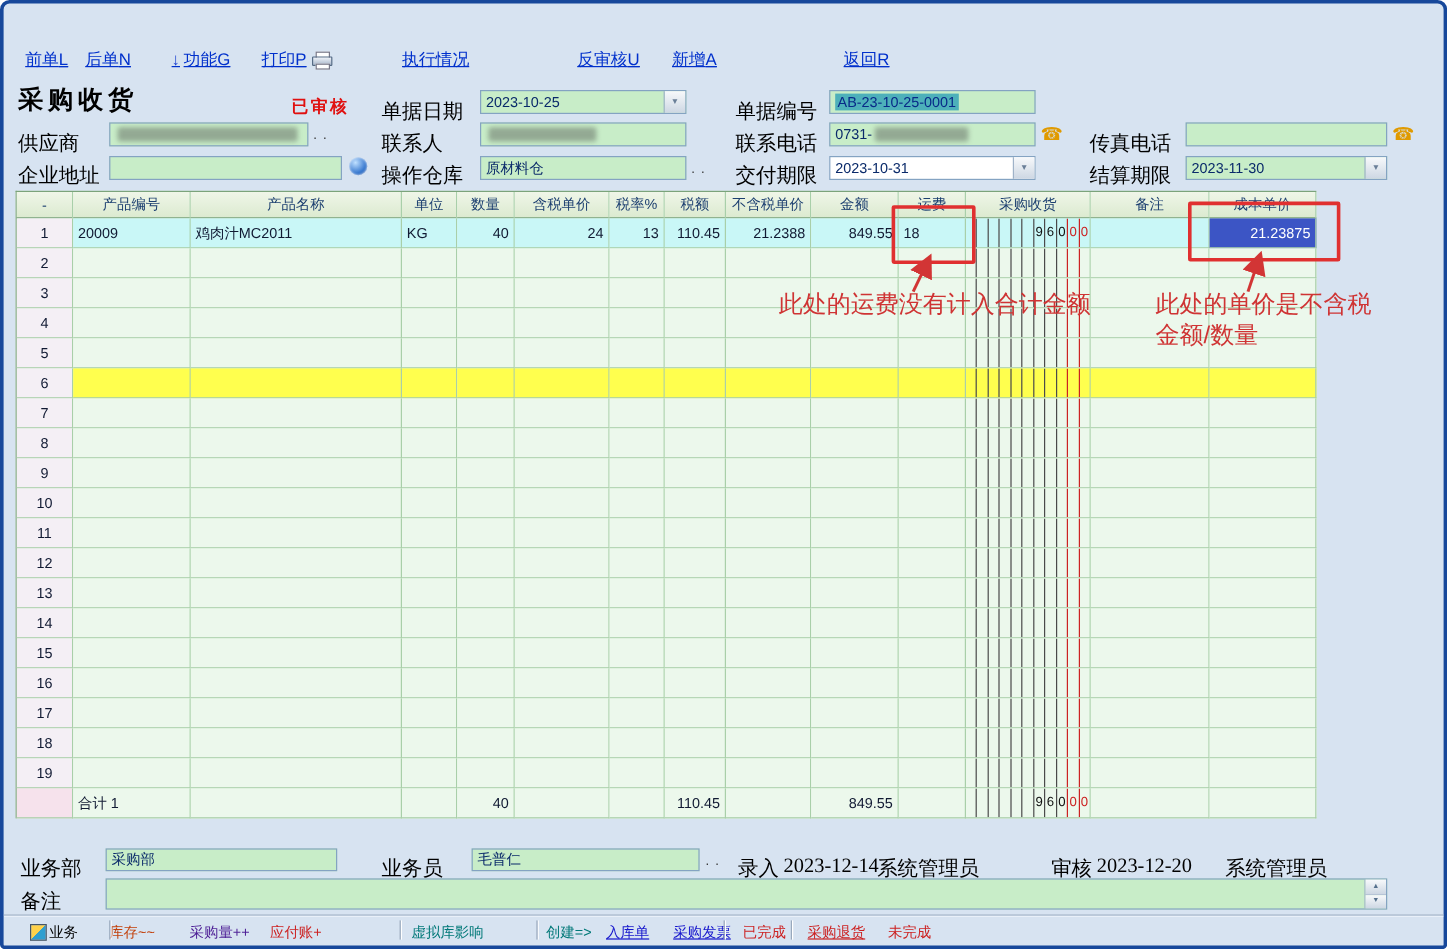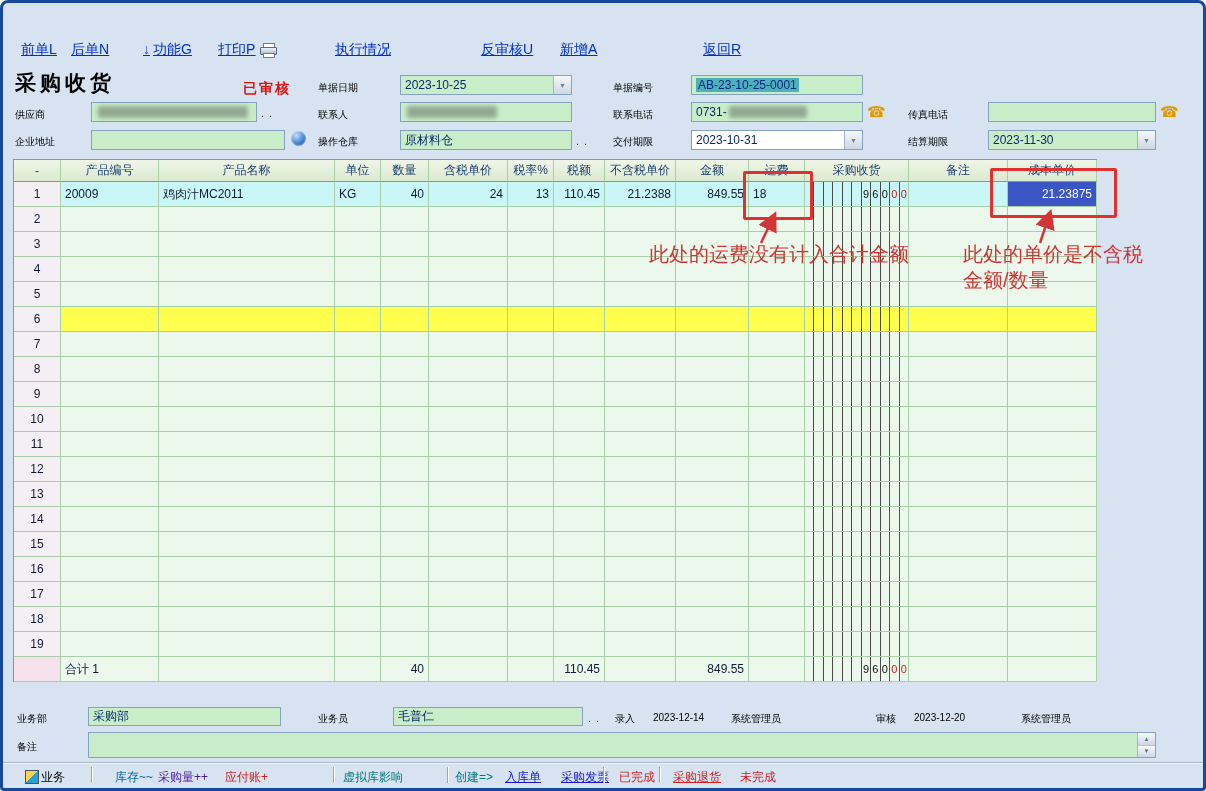--- a/index.html
+++ b/index.html
@@ -25,21 +25,21 @@
   .tb-item{position:absolute;top:9px;color:#0030cc;font-size:14px;cursor:pointer;white-space:nowrap;text-decoration:underline;}
   .tb-arrow{color:#1a3fd0;font-weight:bold;margin-right:3px;}
   .printer-icon{position:relative;display:inline-block;width:17px;height:14px;vertical-align:middle;}
   .printer-icon i{position:absolute;display:block;}
   .printer-icon .ppaper{left:3px;top:0;width:10px;height:5px;background:#fff;border:1px solid #778;}
   .printer-icon .pbody{left:0;right:0;top:4px;height:6px;background:linear-gradient(#eef2f8,#aab8cc);border:1px solid #556b85;border-radius:1px;}
   .printer-icon .pout{left:3px;top:10px;width:10px;height:3px;background:#fff;border:1px solid #778;}
   
   .form-title{position:absolute;left:12px;top:66px;font-size:21px;font-weight:bold;letter-spacing:4px;color:#000;}
   .stamp{position:absolute;left:240px;top:77px;font-size:14px;font-weight:bold;color:#e01010;letter-spacing:2px;}
-  .lbl{position:absolute;font-size:10px;color:#000;white-space:nowrap;}
+  .lbl{position:absolute;font-size:17px;color:#000;white-space:nowrap;font-family:Liberation Serif, serif;}
   .fld{position:absolute;height:20px;box-sizing:border-box;border:1px solid #84a3c2;background:#fff;
     font-size:12px;color:#0a2a6a;display:flex;align-items:center;padding:0 4px;}
   .fld.green{background:#c8edc8;}
   .fval{white-space:nowrap;}
   .selval{background:#4db0ba;color:#082a88;padding:0 2px;}
   .dd{position:absolute;right:0;top:0;bottom:0;width:17px;background:linear-gradient(#f7f9fb,#cdd7e3);
     border-left:1px solid #9fb2c8;display:flex;align-items:center;justify-content:center;font-size:7px;color:#6a7f98;cursor:pointer;}
   .lookup{position:absolute;font-size:11px;color:#333;letter-spacing:1px;cursor:pointer;}
   .phone-ic{position:absolute;font-size:15px;color:#e09a00;}
   .globe{position:absolute;width:15px;height:15px;border-radius:50%;
@@ -776,21 +776,21 @@
       <div class="rscroll">
         <span class="rbtn">▲</span>
         <span class="rbtn">▼</span>
       </div>
     </div>
   </div>
 
   <div class="statusbar">
       <span class="biz-icon" style="left: 22px;"></span>
       <span class="sb-item" style="left: 38px; color: rgb(0, 0, 0);">业务</span>
-      <span class="sb-item" style="left: 112px; color: #0369a1;">库存~~</span>
+      <span class="sb-item" style="left: 88px; color: #c2410c;">库存~~</span>
       <span class="sb-item" style="left: 155px; color: #4c1d95;">采购量++</span>
       <span class="sb-item" style="left: 222px; color: rgb(204, 34, 34);">应付账+</span>
       <span class="sb-item" style="left: 340px; color: rgb(0, 120, 120);">虚拟库影响</span>
       <span class="sb-item" style="left: 452px; color: rgb(0, 120, 120);">创建=&gt;</span>
       <span class="sb-item u" style="left: 502px; color: rgb(20, 20, 204);">入库单</span>
       <span class="sb-item u" style="left: 558px; color: rgb(20, 20, 204);">采购发票</span>
       <span class="sb-item" style="left: 616px; color: rgb(204, 34, 34);">已完成</span>
       <span class="sb-item u" style="left: 670px; color: rgb(204, 34, 34);">采购退货</span>
       <span class="sb-item" style="left: 737px; color: rgb(204, 34, 34);">未完成</span>
       <span class="sb-sep" style="left: 88px;"></span>

